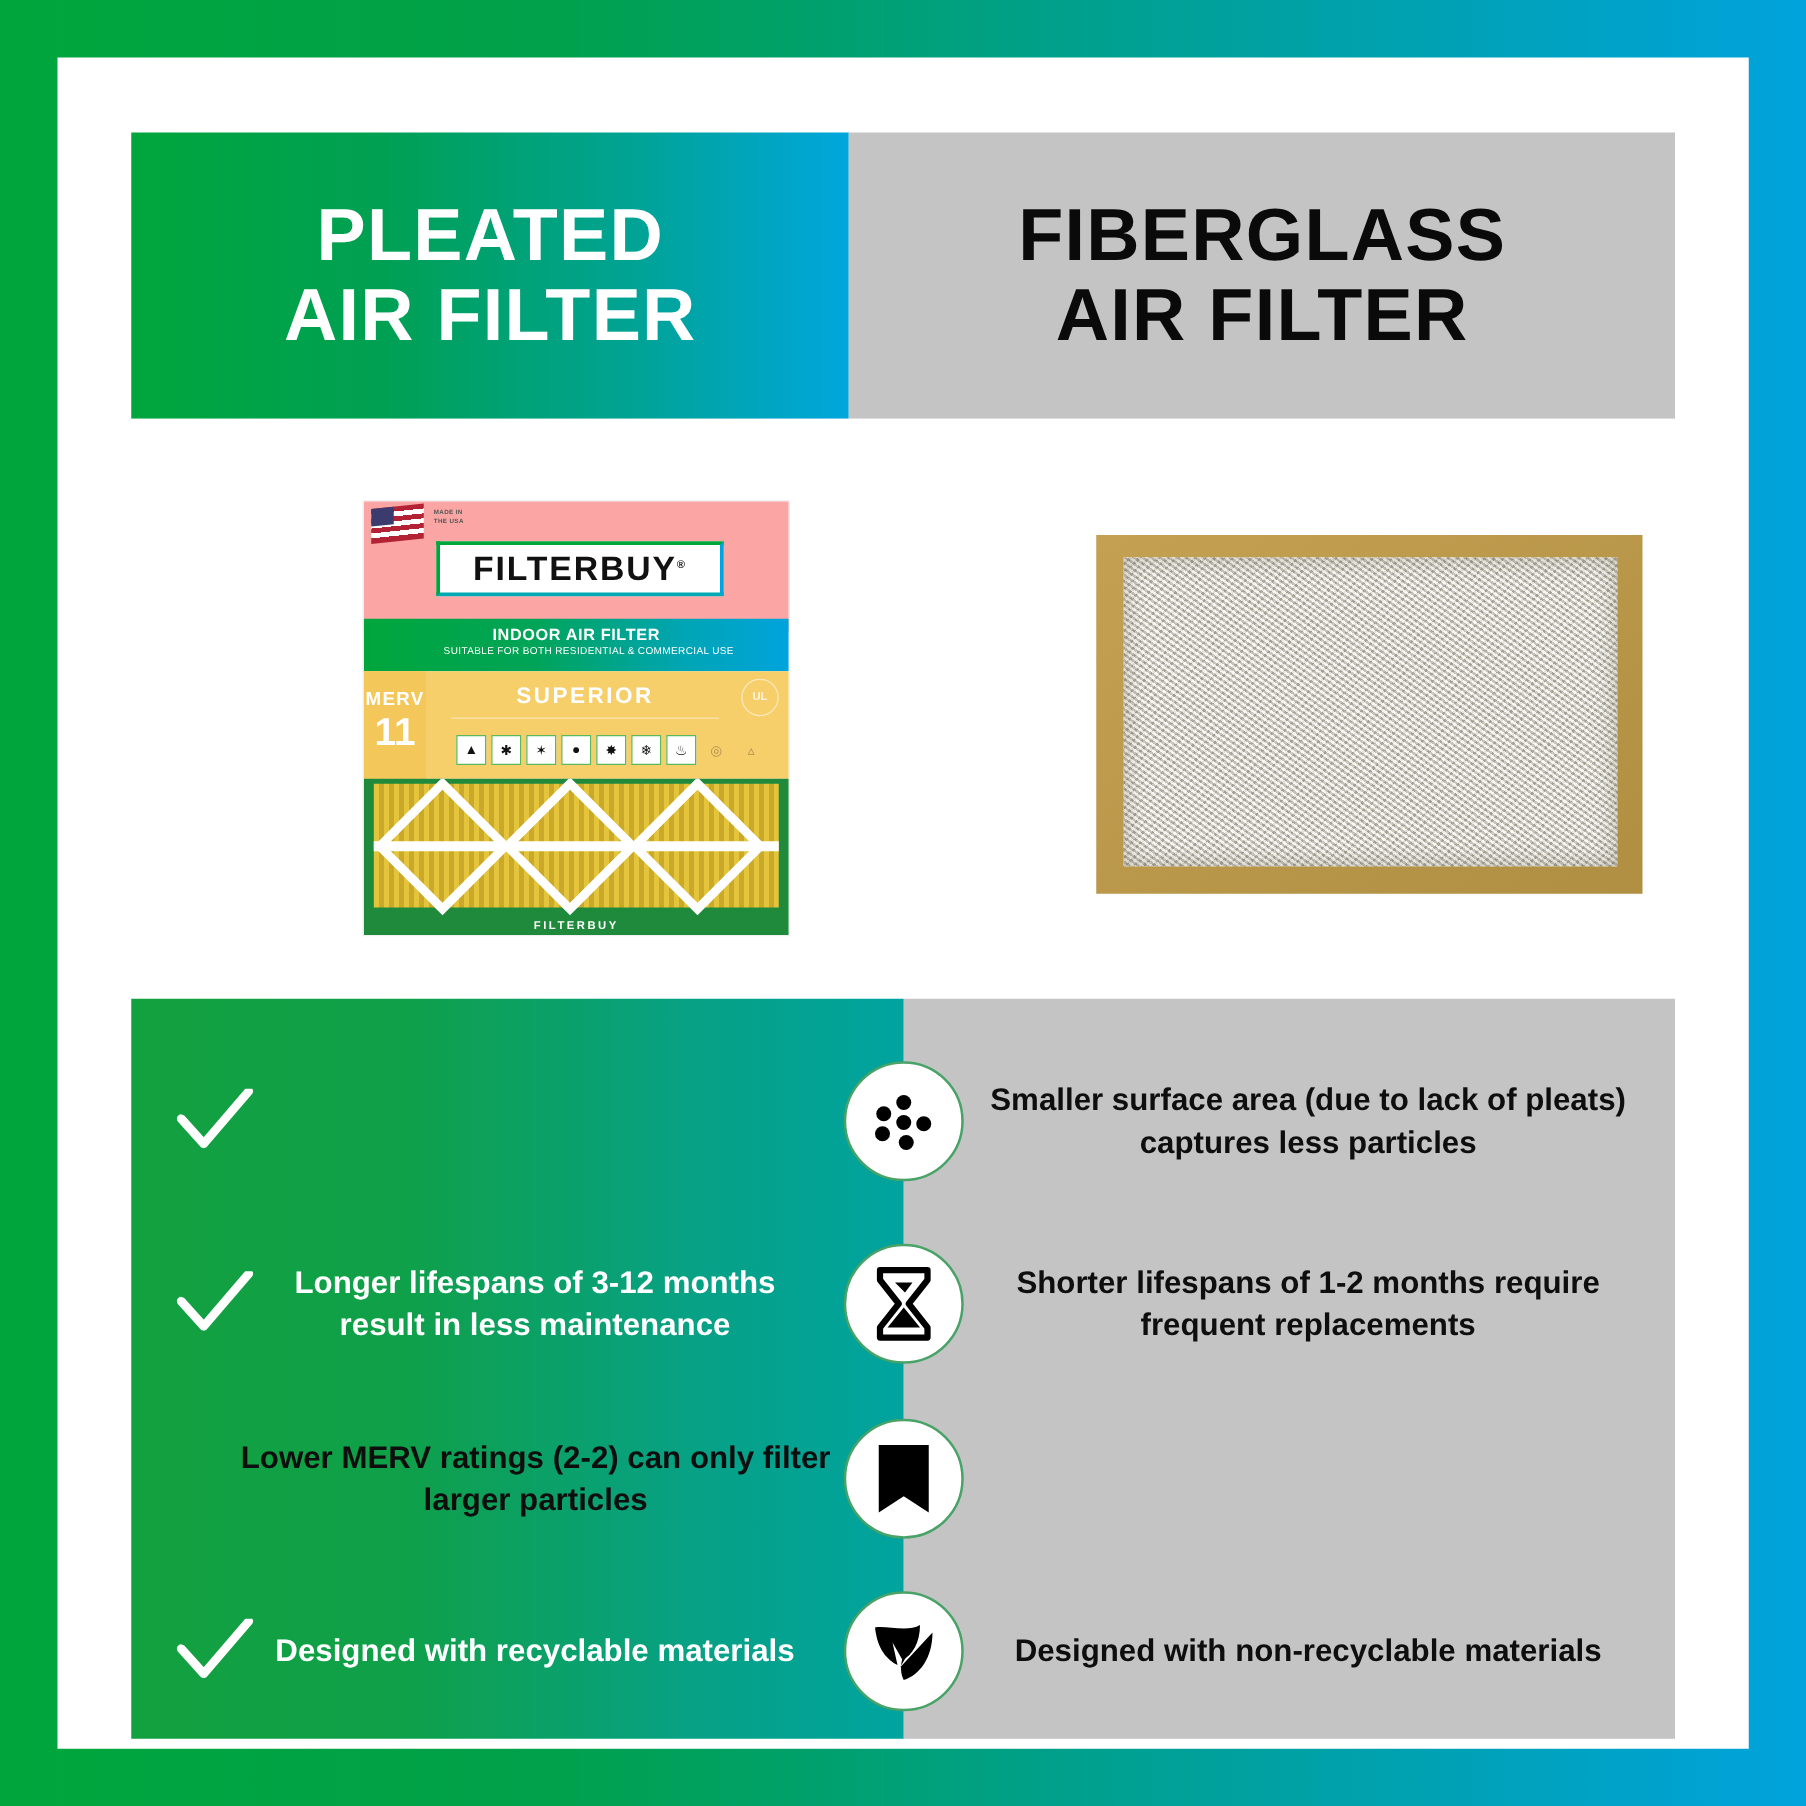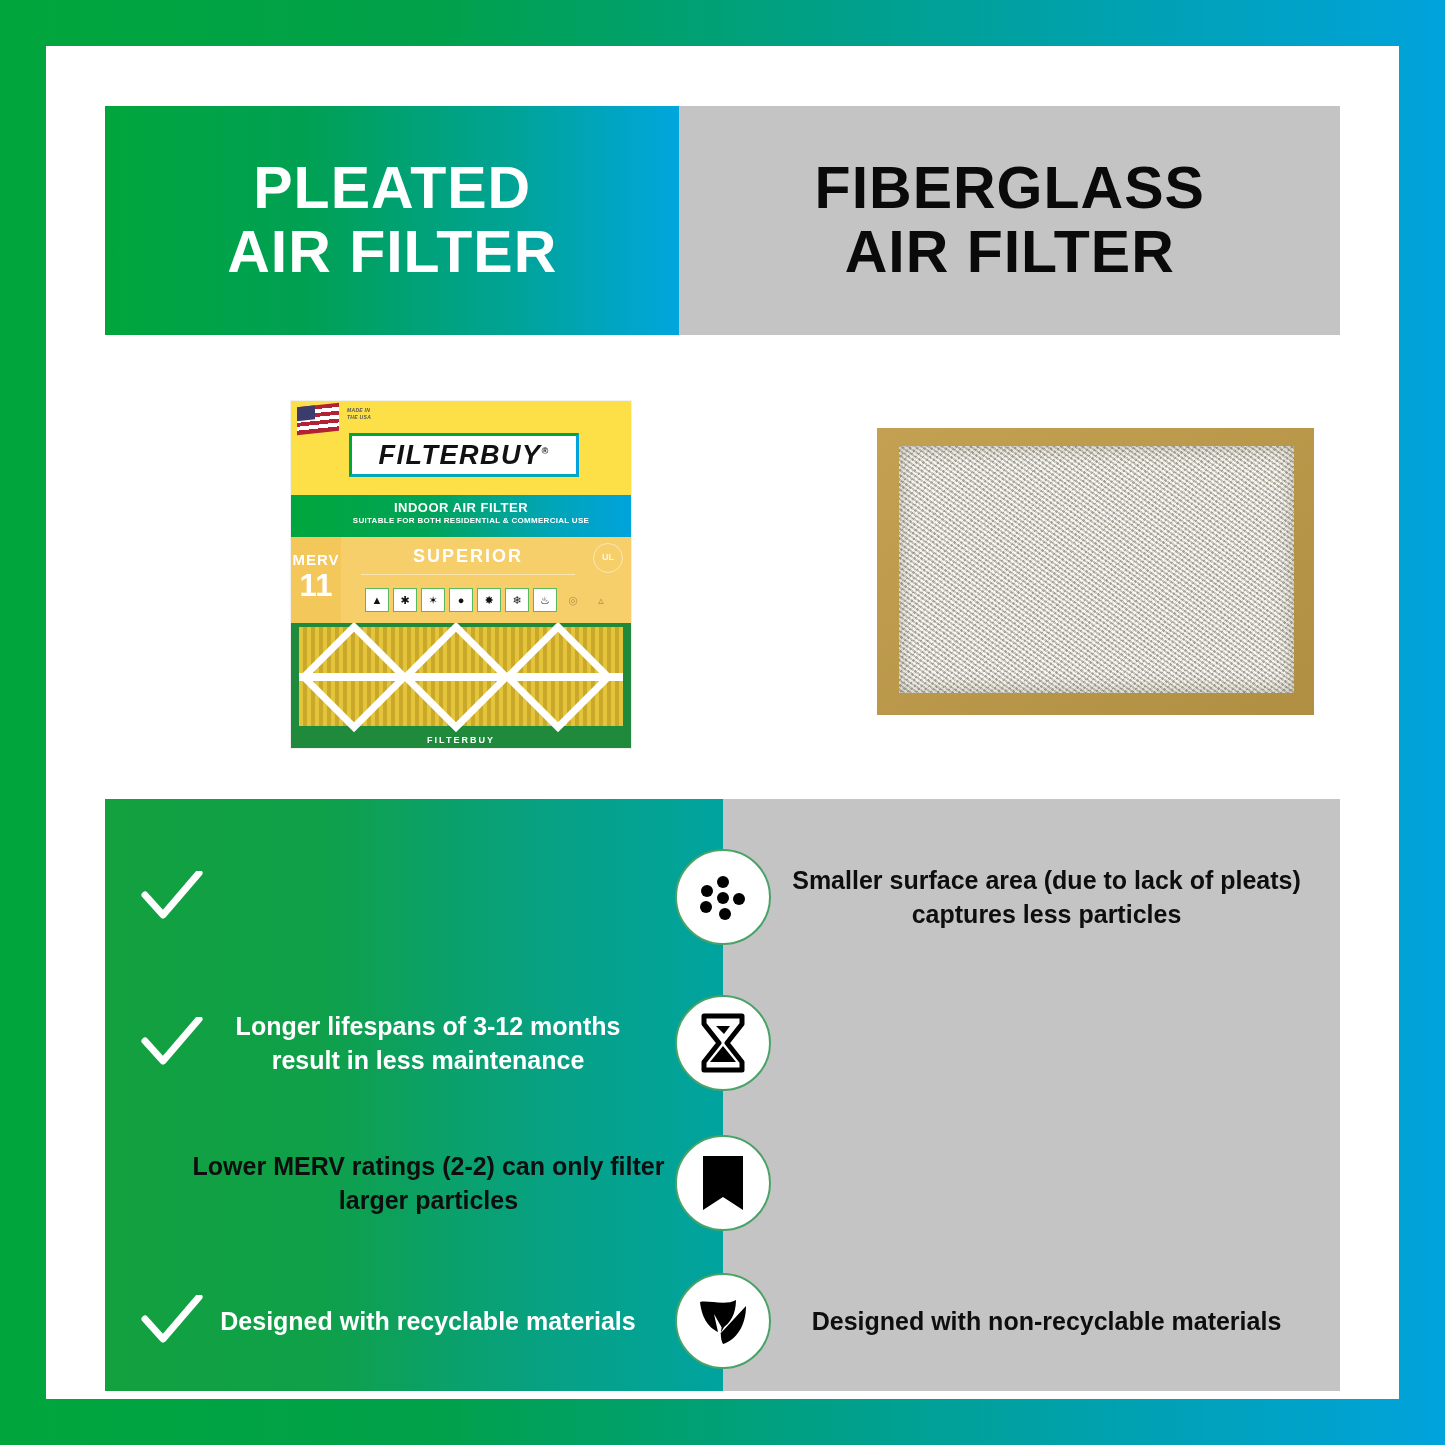--- a/index.html
+++ b/index.html
@@ -30,21 +30,21 @@
 
   
   .products { position:absolute; left:59px; top:289px; width:1235px; height:464px; background:#fff; }
 
   
   .fb-box {
     position:absolute; left:186px; top:66px; width:340px; height:347px;
     background:#fff; overflow:hidden;
     box-shadow:0 0 0 1px #f0f0f0;
   }
-  .fb-white { position:absolute; left:0; top:0; width:100%; height:104px; background:#fde047;font-style:italic; }
+  .fb-white { position:absolute; left:0; top:0; width:100%; height:104px; background:#fca5a5; }
   .fb-flag {
     position:absolute; left:6px; top:4px; width:42px; height:28px;
     background:
       linear-gradient(180deg,#b22234 0 14%,#fff 14% 28%,#b22234 28% 42%,#fff 42% 56%,#b22234 56% 70%,#fff 70% 84%,#b22234 84% 100%);
     transform:skewY(-6deg);
   }
   .fb-flag::after{
     content:""; position:absolute; left:0; top:0; width:18px; height:14px; background:#3c3b6e;
   }
   .fb-madein {
@@ -57,21 +57,21 @@
     display:flex; align-items:center; justify-content:center; background:#fff;
   }
   .fb-logo-text { font-size:27px; font-weight:bold; letter-spacing:1.5px; color:#111; }
   .fb-logo-text sup { font-size:9px; vertical-align:super; }
   .fb-band {
     position:absolute; left:0; top:94px; width:100%; height:42px;
     background:linear-gradient(90deg,#00a63c 0%,#00a457 40%,#00a5b4 75%,#00a3dc 100%);
     color:#fff; text-align:center; padding-top:5px;
   }
   .fb-band-1 { font-size:13px; font-weight:bold; letter-spacing:.5px; }
-  .fb-band-2 { font-size:8px; font-weight:bold; letter-spacing:.3px; margin-top:1px;padding-left:20px; }
+  .fb-band-2 { font-size:8px; font-weight:normal; letter-spacing:.3px; margin-top:1px;padding-left:20px; }
   .fb-yellow {
     position:absolute; left:0; top:136px; width:100%; height:86px;
     background:#f6cf6b;
   }
   .fb-merv {
     position:absolute; left:0; top:0; width:50px; height:100%;
     background:#f3c75a; color:#fff; text-align:center; padding-top:14px;
   }
   .fb-merv-l { font-size:15px; font-weight:bold; letter-spacing:1px; }
   .fb-merv-n { font-size:31px; font-weight:bold; line-height:1; margin-top:2px; }
@@ -269,20 +269,21 @@
         </div>
         <div class="icon-wrap">
           <div class="icon-circle">
             <svg width="58" height="62" viewBox="0 0 58 62">
               <path d="M10 4 H48 V12 L33 31 L48 50 V58 H10 V50 L25 31 L10 12 Z" fill="none" stroke="#000" stroke-width="5" stroke-linejoin="round"></path>
               <path d="M16 50 H42 L29 34 Z" fill="#000"></path>
               <path d="M22 14 L36 14 L30 22 Z" fill="#000"></path>
             </svg>
           </div>
         </div>
+        <div class="cell-right">Shorter lifespans of 1-2 months require frequent replacements</div>
       </div>
 
       <div class="row" style="top:320px;height:128px">
         <div class="icon-wrap">
           <div class="icon-circle">
             <svg width="52" height="60" viewBox="0 0 52 60">
               <path d="M6 3 H46 V57 L26 44 L6 57 Z" fill="#000"></path>
             </svg>
           </div>
         </div>

